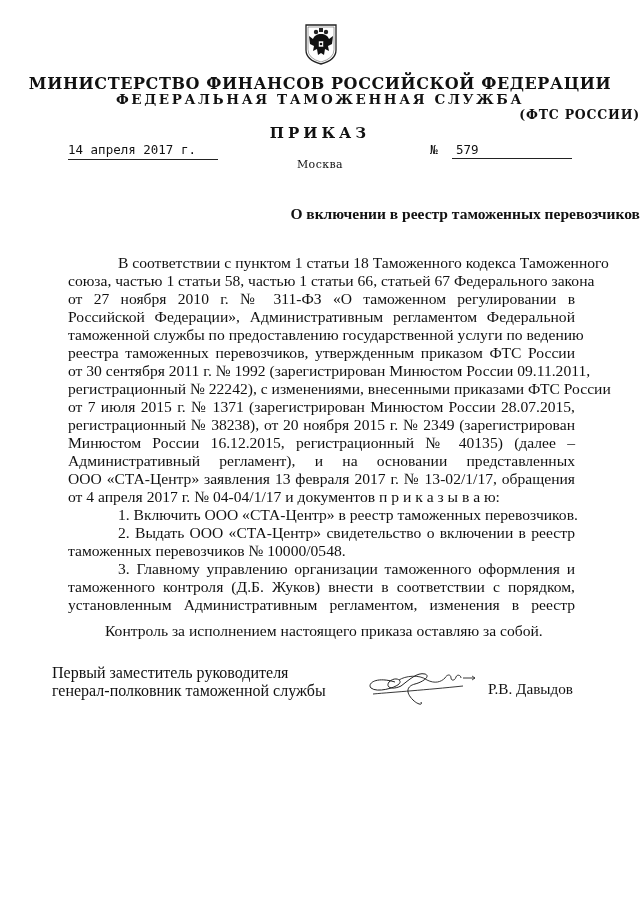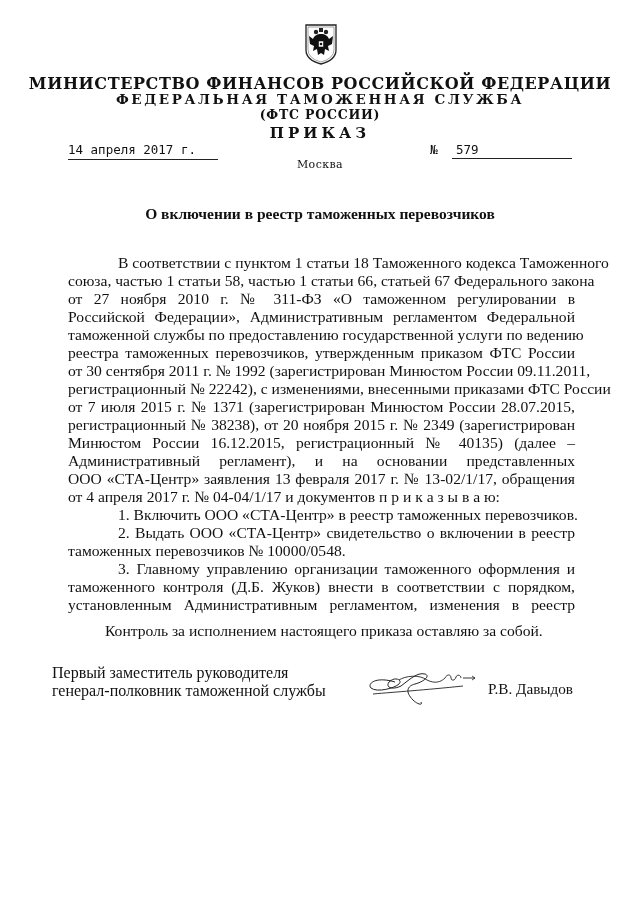--- a/index.html
+++ b/index.html
@@ -4,31 +4,31 @@
   <style>
     html, body { margin: 0; padding: 0; background: #ffffff; }
     body { width: 640px; height: 905px; position: relative; overflow: hidden; color: #111; }
     .page { position: absolute; left: 0; top: 0; width: 640px; height: 905px; background: #fff; }
 
     .emblem { position: absolute; left: 303px; top: 22px; width: 36px; height: 44px; }
 
     .hdr { position: absolute; left: 0; width: 640px; text-align: center; font-family: "DejaVu Serif", serif; color: #111; white-space: nowrap; }
     .hdr-ministry { top: 74px; font-size: 16px; font-weight: bold; letter-spacing: 0.6px; }
     .hdr-service { top: 91px; font-size: 13.5px; font-weight: bold; letter-spacing: 2.6px; }
-    .hdr-short { top: 107px; font-size: 12.5px; font-weight: bold; letter-spacing: 0.8px; }
+    .hdr-short { top: 107px; font-size: 12.5px; font-weight: bold; letter-spacing: 0.8px; text-align: right; }
     .hdr-order { top: 124px; font-size: 15px; font-weight: bold; letter-spacing: 4px; }
 
     .date-field { position: absolute; left: 68px; top: 141px; width: 150px; height: 18px; border-bottom: 1px solid #222; font-family: "DejaVu Sans Mono", monospace; font-size: 12.5px; line-height: 18px; white-space: nowrap; }
     .num-wrap { position: absolute; left: 430px; top: 141px; height: 18px; font-family: "DejaVu Sans Mono", monospace; font-size: 12.5px; line-height: 18px; white-space: nowrap; }
     .num-sign { display: inline-block; width: 22px; }
     .num-field { position: absolute; left: 22px; top: 0; width: 120px; height: 18px; border-bottom: 1px solid #222; padding-left: 4px; box-sizing: border-box; }
     .city { position: absolute; left: 0; top: 158px; width: 640px; text-align: center; font-family: "DejaVu Serif", serif; font-size: 11px; letter-spacing: 0.4px; }
 
     .title { position: absolute; left: 0; width: 640px; text-align: center; font-family: "Liberation Serif", serif; font-weight: bold; font-size: 15.5px; line-height: 18px; white-space: nowrap; }
-    .title-1 { top: 205px; }
+    .title-1 { top: 205px; text-align: right; }
     .title-2 { top: 223px; }
 
     .body-line { position: absolute; left: 68px; width: 507px; font-family: "Liberation Serif", serif; font-size: 15.6px; line-height: 18px; height: 18px; white-space: nowrap; text-align: justify; text-align-last: justify; }
     .body-line.last { text-align-last: left; }
     .indent { left: 118px; width: 457px; }
 
     .sig-pos { position: absolute; left: 52px; width: 300px; font-family: "Liberation Serif", serif; font-size: 16px; line-height: 18px; white-space: nowrap; }
     .sig-name { position: absolute; left: 488px; top: 680px; font-family: "Liberation Serif", serif; font-size: 15.2px; line-height: 18px; white-space: nowrap; }
     .signature { position: absolute; left: 365px; top: 662px; width: 118px; height: 46px; }
   </style>

